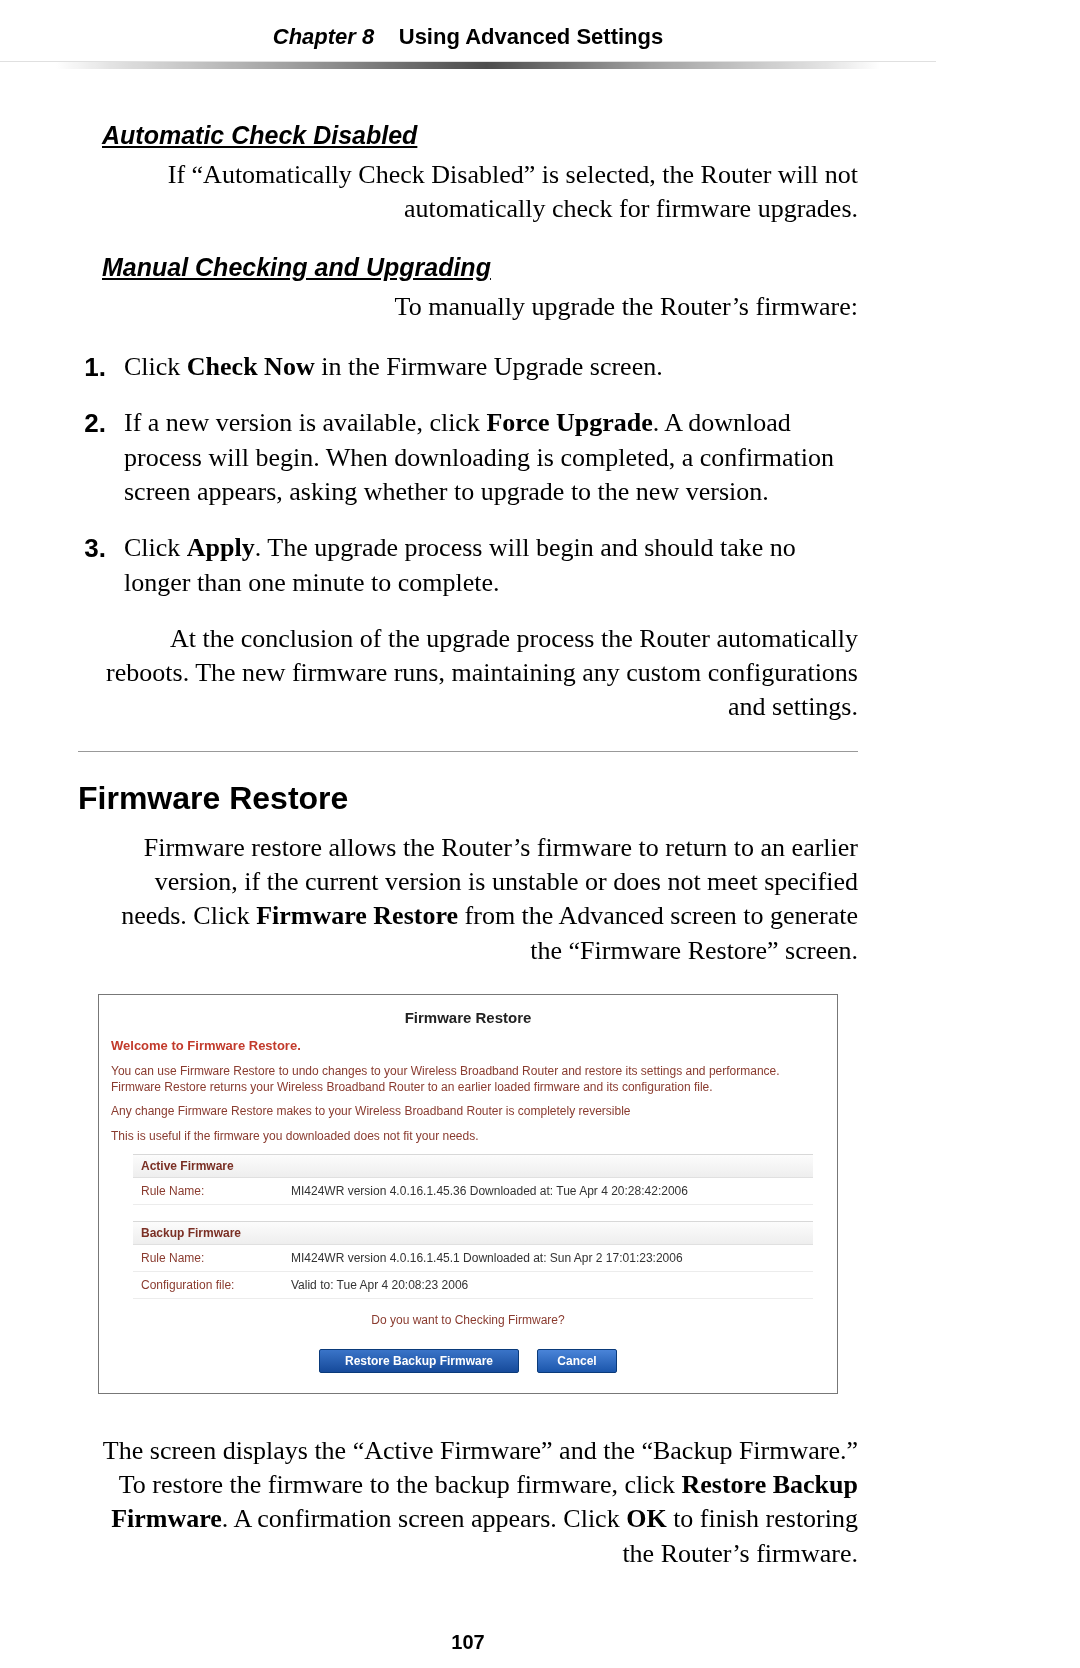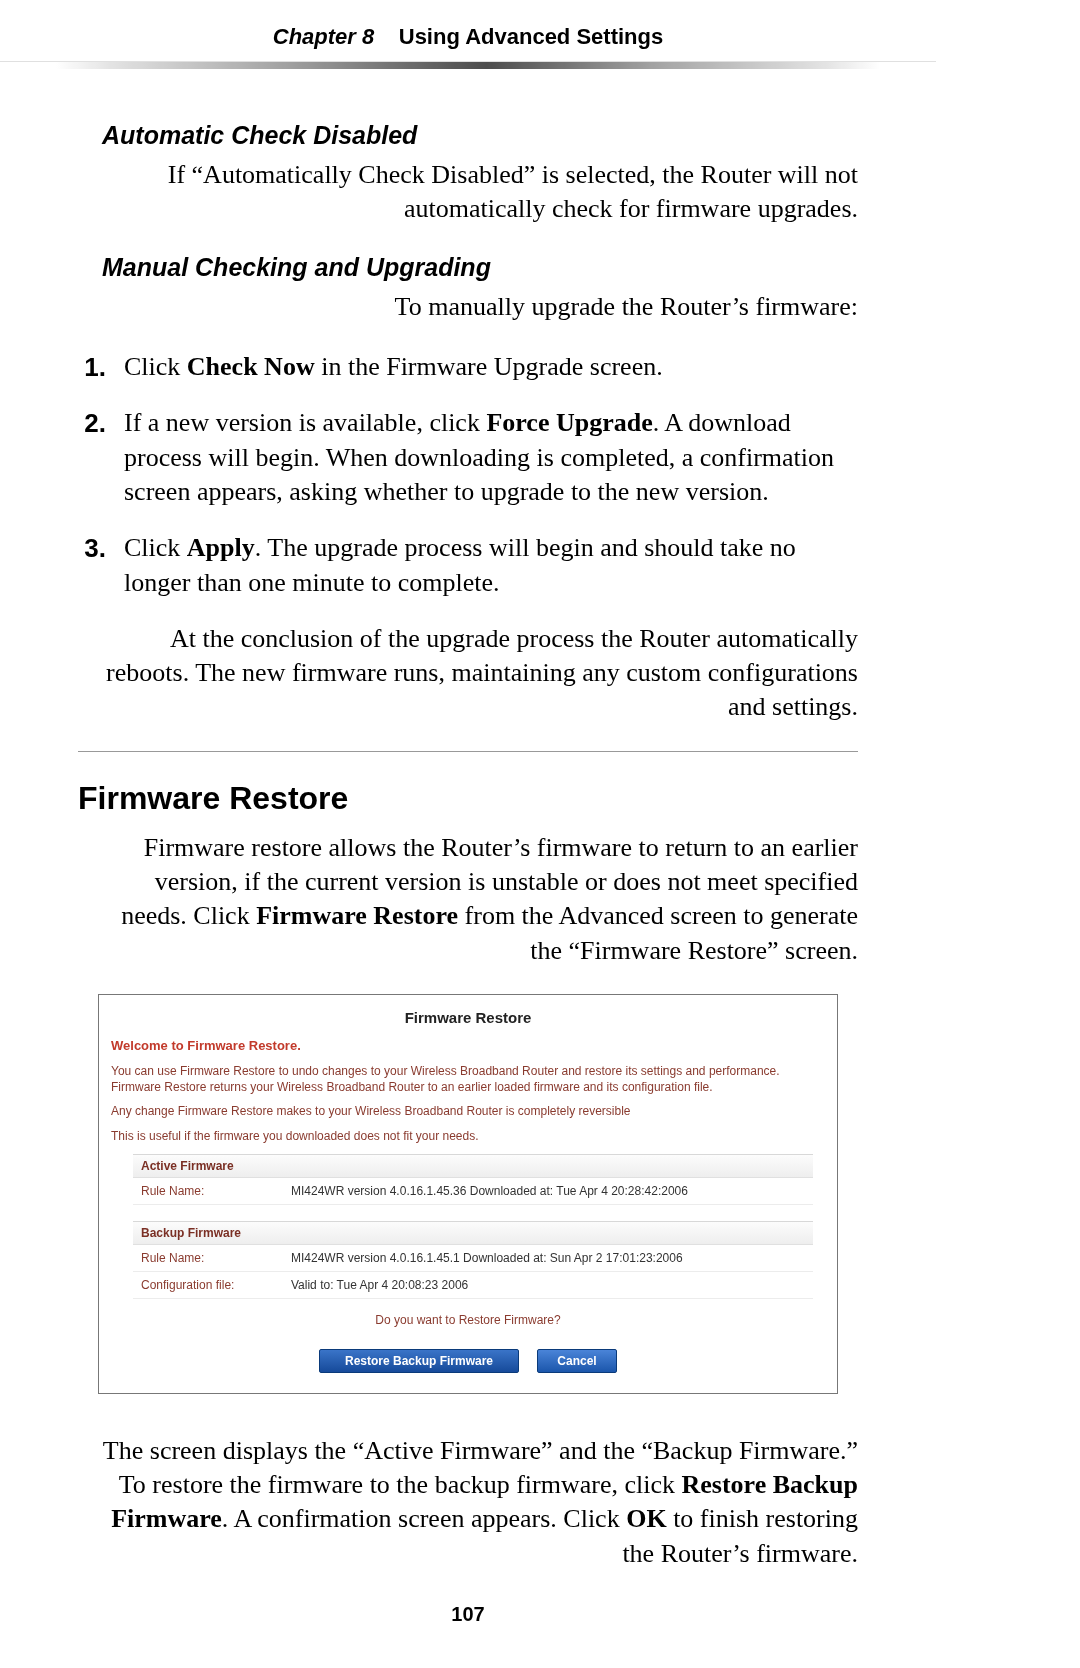--- a/index.html
+++ b/index.html
@@ -40,20 +40,21 @@
     border-top: 1px solid #ddd;
     opacity: .9;
   }
 
   .subhead {
     font-family: 'Segoe UI', 'Helvetica Neue', Arial, sans-serif;
     font-weight: 700;
     font-style: italic;
     font-size: 25px;
     margin: 0 0 8px 24px;
+    text-decoration: underline;
   }
   .para {
     font-size: 26px;
     line-height: 1.32;
     margin: 0 0 26px 24px;
     text-align: right;
   }
   .para.no-indent { margin-left: 16px; }
   .ol {
     list-style: none;
@@ -173,21 +174,21 @@
     background: linear-gradient(#3a74c8,#164a9a);
   }
   .btn.primary { min-width: 200px; }
   .btn.cancel  { min-width: 80px; background: linear-gradient(#4a84d8,#1b56ab); }
 
   .page-num {
     text-align: center;
     font-family: 'Segoe UI', 'Helvetica Neue', Arial, sans-serif;
     font-weight: 800;
     font-size: 20px;
-    margin-top: 32px;
+    margin-top: 60px;
   }
 </style>
 </head>
 <body>
 
 <div class="page">
 
   <div class="running-head">
     <span class="ch-label">Chapter 8</span>
     <span>&nbsp;&nbsp;</span>
@@ -253,21 +254,21 @@
         <div class="row">
           <div class="k">Rule Name:</div>
           <div class="v">MI424WR version 4.0.16.1.45.1 Downloaded at: Sun Apr 2 17:01:23:2006</div>
         </div>
         <div class="row">
           <div class="k">Configuration file:</div>
           <div class="v">Valid to: Tue Apr 4 20:08:23 2006</div>
         </div>
       </div>
 
-      <div class="prompt">Do you want to Restore Firmware?</div>
+      <div class="prompt">Do you want to Checking Firmware?</div>
 
       <div class="btn-row">
         <button class="btn primary">Restore Backup Firmware</button>
         <button class="btn cancel">Cancel</button>
       </div>
     </div>
   </div>
 
   <p class="para no-indent">
     <span>The screen displays the “Active Firmware” and the “Backup Firmware.” To restore the firmware to the backup firmware, click </span><span class="bold">Restore Backup Firmware</span><span>. A confirmation screen appears. Click </span><span class="bold">OK</span><span> to finish restoring the Router’s firmware.</span>

